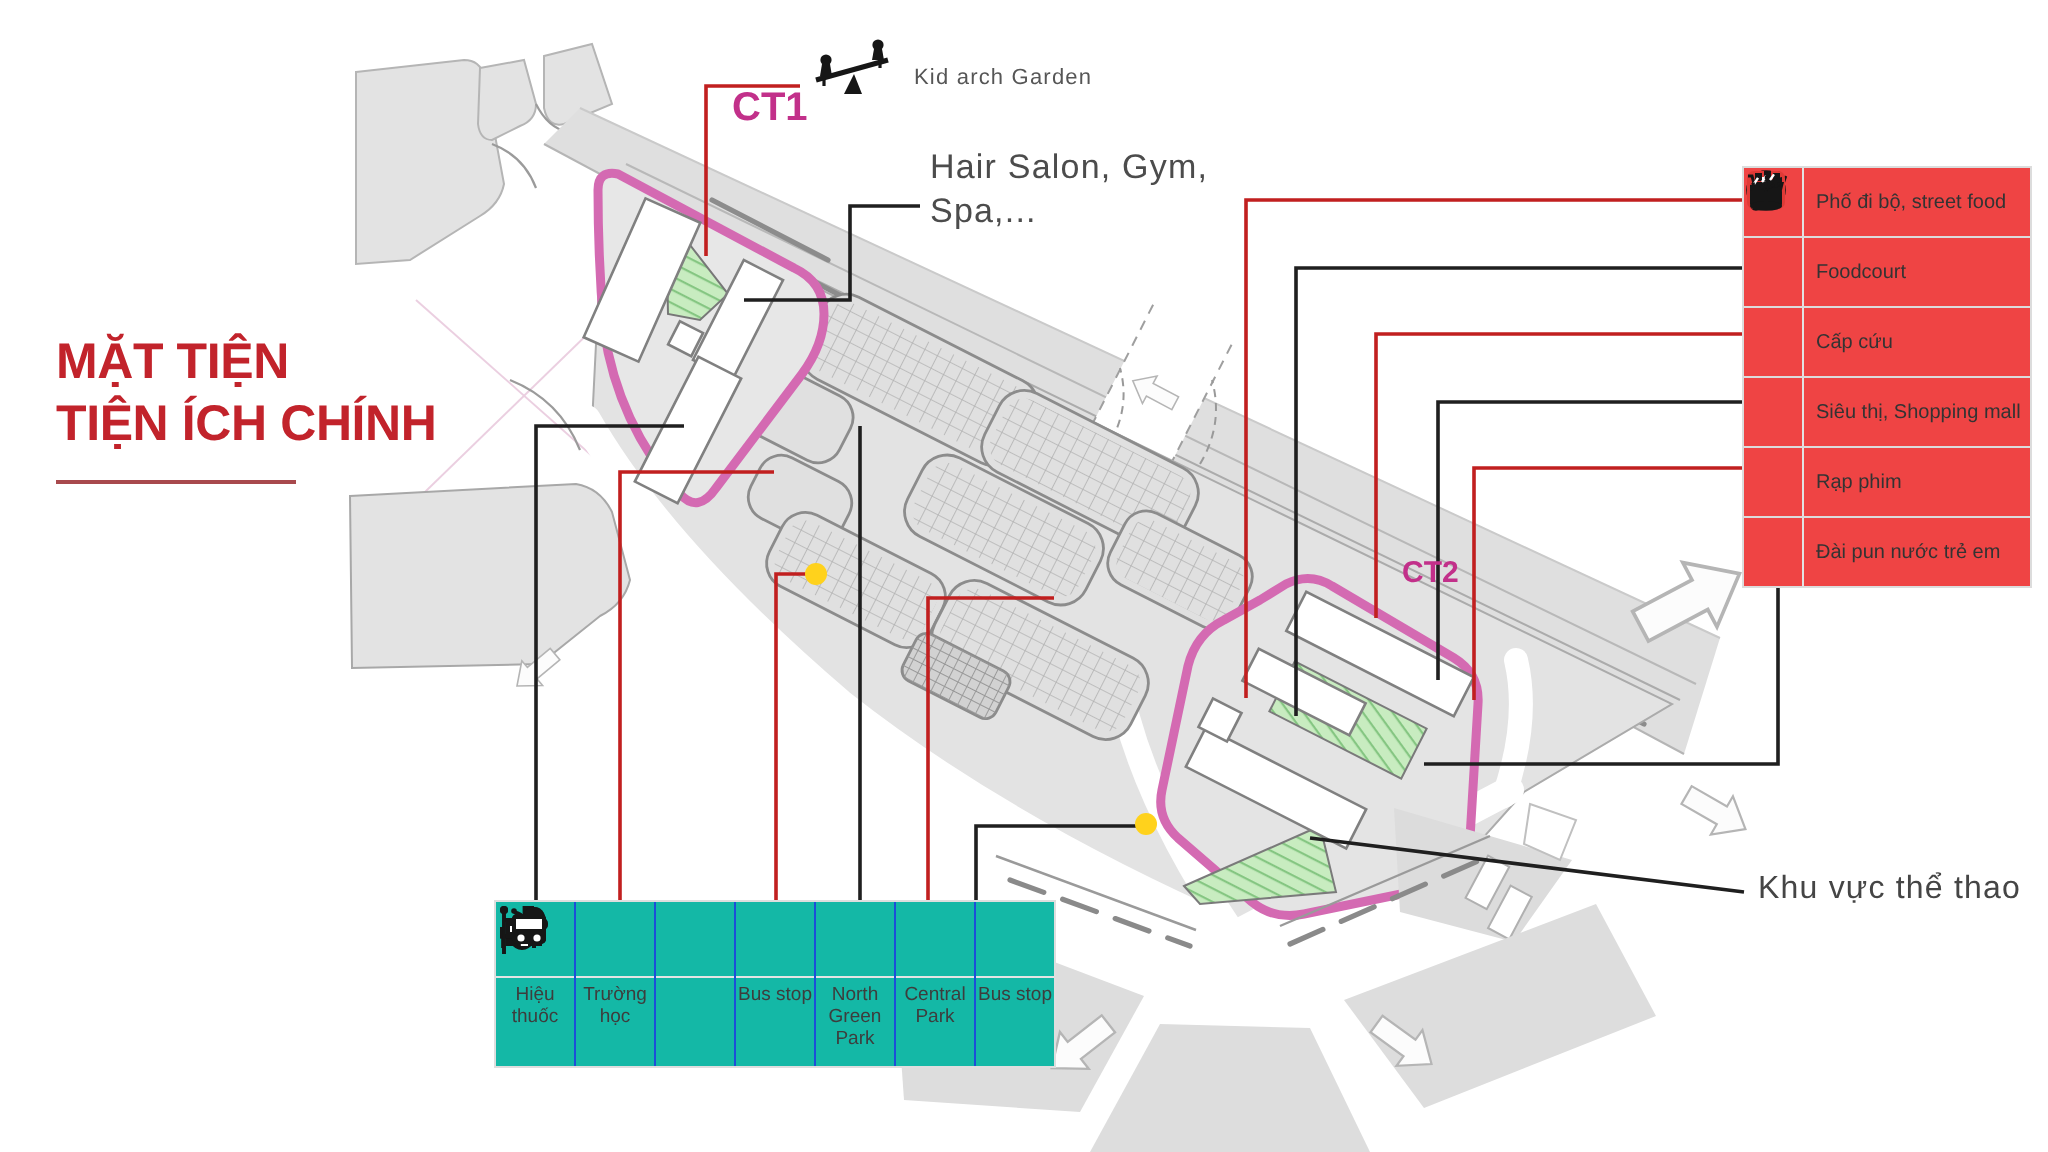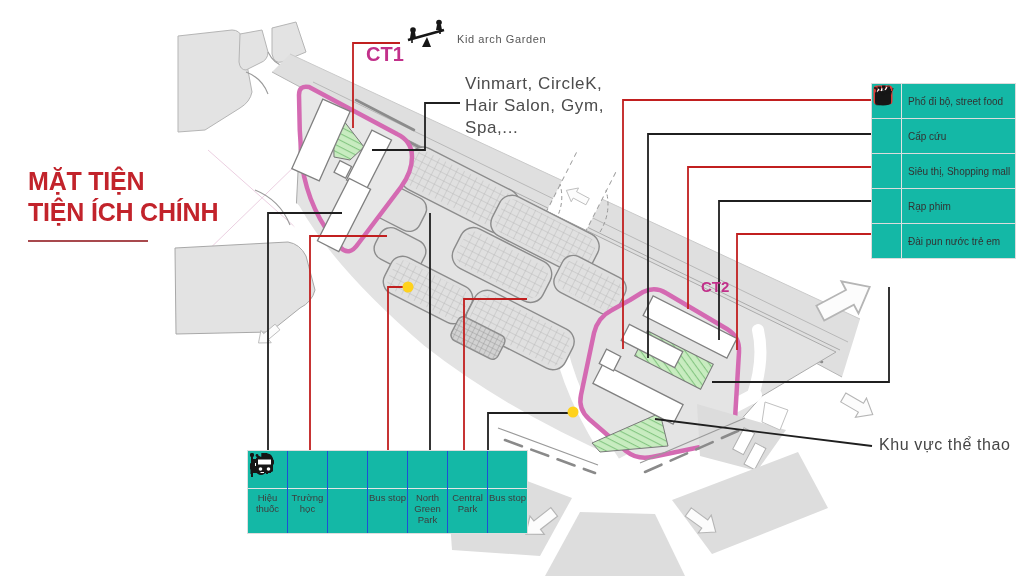--- a/index.html
+++ b/index.html
@@ -13,21 +13,21 @@
   .title-underline{left:28px;top:240px;width:120px;height:2px;background:#a8494d;}
   
   .anno{color:#4f4f4f;letter-spacing:0.6px;}
   .kid-label{left:457px;top:33px;font-size:11px;color:#565656;}
   .retail-label{left:465px;top:73px;font-size:17px;line-height:1.28;color:#4c4c4c;}
   .sports-label{left:879px;top:436px;font-size:16px;color:#454545;}
   .zone{color:#c2308a;font-weight:800;}
   .ct1{left:366px;top:43px;font-size:20px;}
   .ct2{left:701px;top:278px;font-size:15px;}
   
-  .legend{left:871px;top:83px;width:143px;background:#14b8a6;border:1px solid #dcdcdc;}
+  .legend{left:871px;top:83px;width:143px;background:#ef4444;border:1px solid #dcdcdc;}
   .legend-row{display:flex;align-items:center;height:34px;border-top:1px solid #dcdcdc;}
   .legend-row:first-child{border-top:none;}
   .legend-icon{width:29px;height:34px;border-right:1px solid #e2e2e2;display:flex;
                align-items:center;justify-content:center;flex:0 0 29px;}
   .legend-label{font-size:10px;color:#333;padding-left:6px;line-height:1.1;}
   
   .bottombar{left:247px;top:450px;display:flex;background:#14b8a6;border:1px solid #dedede;}
   .bb-cell{width:39px;border-left:1px solid #1d4ed8;}
   .bb-cell:first-child{border-left:none;}
   .bb-icon{height:35px;display:flex;align-items:flex-end;justify-content:center;
@@ -255,39 +255,48 @@
   <div>MẶT TIỆN</div>
   <div>TIỆN ÍCH CHÍNH</div>
 </div>
 <div class="abs title-underline"></div>
 
 <div class="abs zone ct1">CT1</div>
 <div class="abs zone ct2">CT2</div>
 
 <div class="abs anno kid-label">Kid arch Garden</div>
 <div class="abs anno retail-label">
-  <span style="display:block">Vinmart, CircleK,</span>
   <span style="display:block">Hair Salon, Gym,</span>
   <span style="display:block">Spa,...</span>
 </div>
 <div class="abs anno sports-label">Khu vực thể thao</div>
 
 <div class="abs legend">
   <div class="legend-row">
     <div class="legend-icon">
       <svg width="22" height="22" viewBox="0 0 22 22" fill="#161616">
         <circle cx="16.5" cy="3.5" r="2"></circle>
             <path d="M13,5 L20,5 L19,10 L14,10 Z"></path>
         <path d="M12,4 L13,7 M21,4 L20,7" stroke="#161616" stroke-width="1.2"></path>
         <rect x="2" y="9" width="15" height="6" rx="1"></rect>
         <circle cx="6" cy="18" r="2.6" fill="none" stroke="#161616" stroke-width="1.5"></circle>
         <circle cx="13" cy="18" r="1.8"></circle>
       </svg>
     </div>
     <div class="legend-label">Phố đi bộ, street food</div>
+  </div>
+  <div class="legend-row">
+    <div class="legend-icon">
+      <svg width="22" height="22" viewBox="0 0 22 22">
+        <circle cx="11" cy="11" r="9" fill="none" stroke="#161616" stroke-width="1.8"></circle>
+        <path d="M8,5.5 L8,16.5 M6.3,5.5 L6.3,9.5 M9.7,5.5 L9.7,9.5" stroke="#161616" stroke-width="1.4" fill="none"></path>
+        <path d="M14,5.5 L14,16.5 M14,5.5 Q16.4,7 15,10.5 L14,10.5" stroke="#161616" stroke-width="1.4" fill="none"></path>
+      </svg>
+    </div>
+    <div class="legend-label">Foodcourt</div>
   </div>
   <div class="legend-row">
     <div class="legend-icon">
       <svg width="22" height="22" viewBox="0 0 22 22">
         <rect x="1.5" y="1.5" width="19" height="19" rx="3.5" fill="#e03a36"></rect>
         <rect x="9" y="4.5" width="4" height="13" fill="#fff"></rect>
         <rect x="4.5" y="9" width="13" height="4" fill="#fff"></rect>
       </svg>
     </div>
     <div class="legend-label">Cấp cứu</div>

